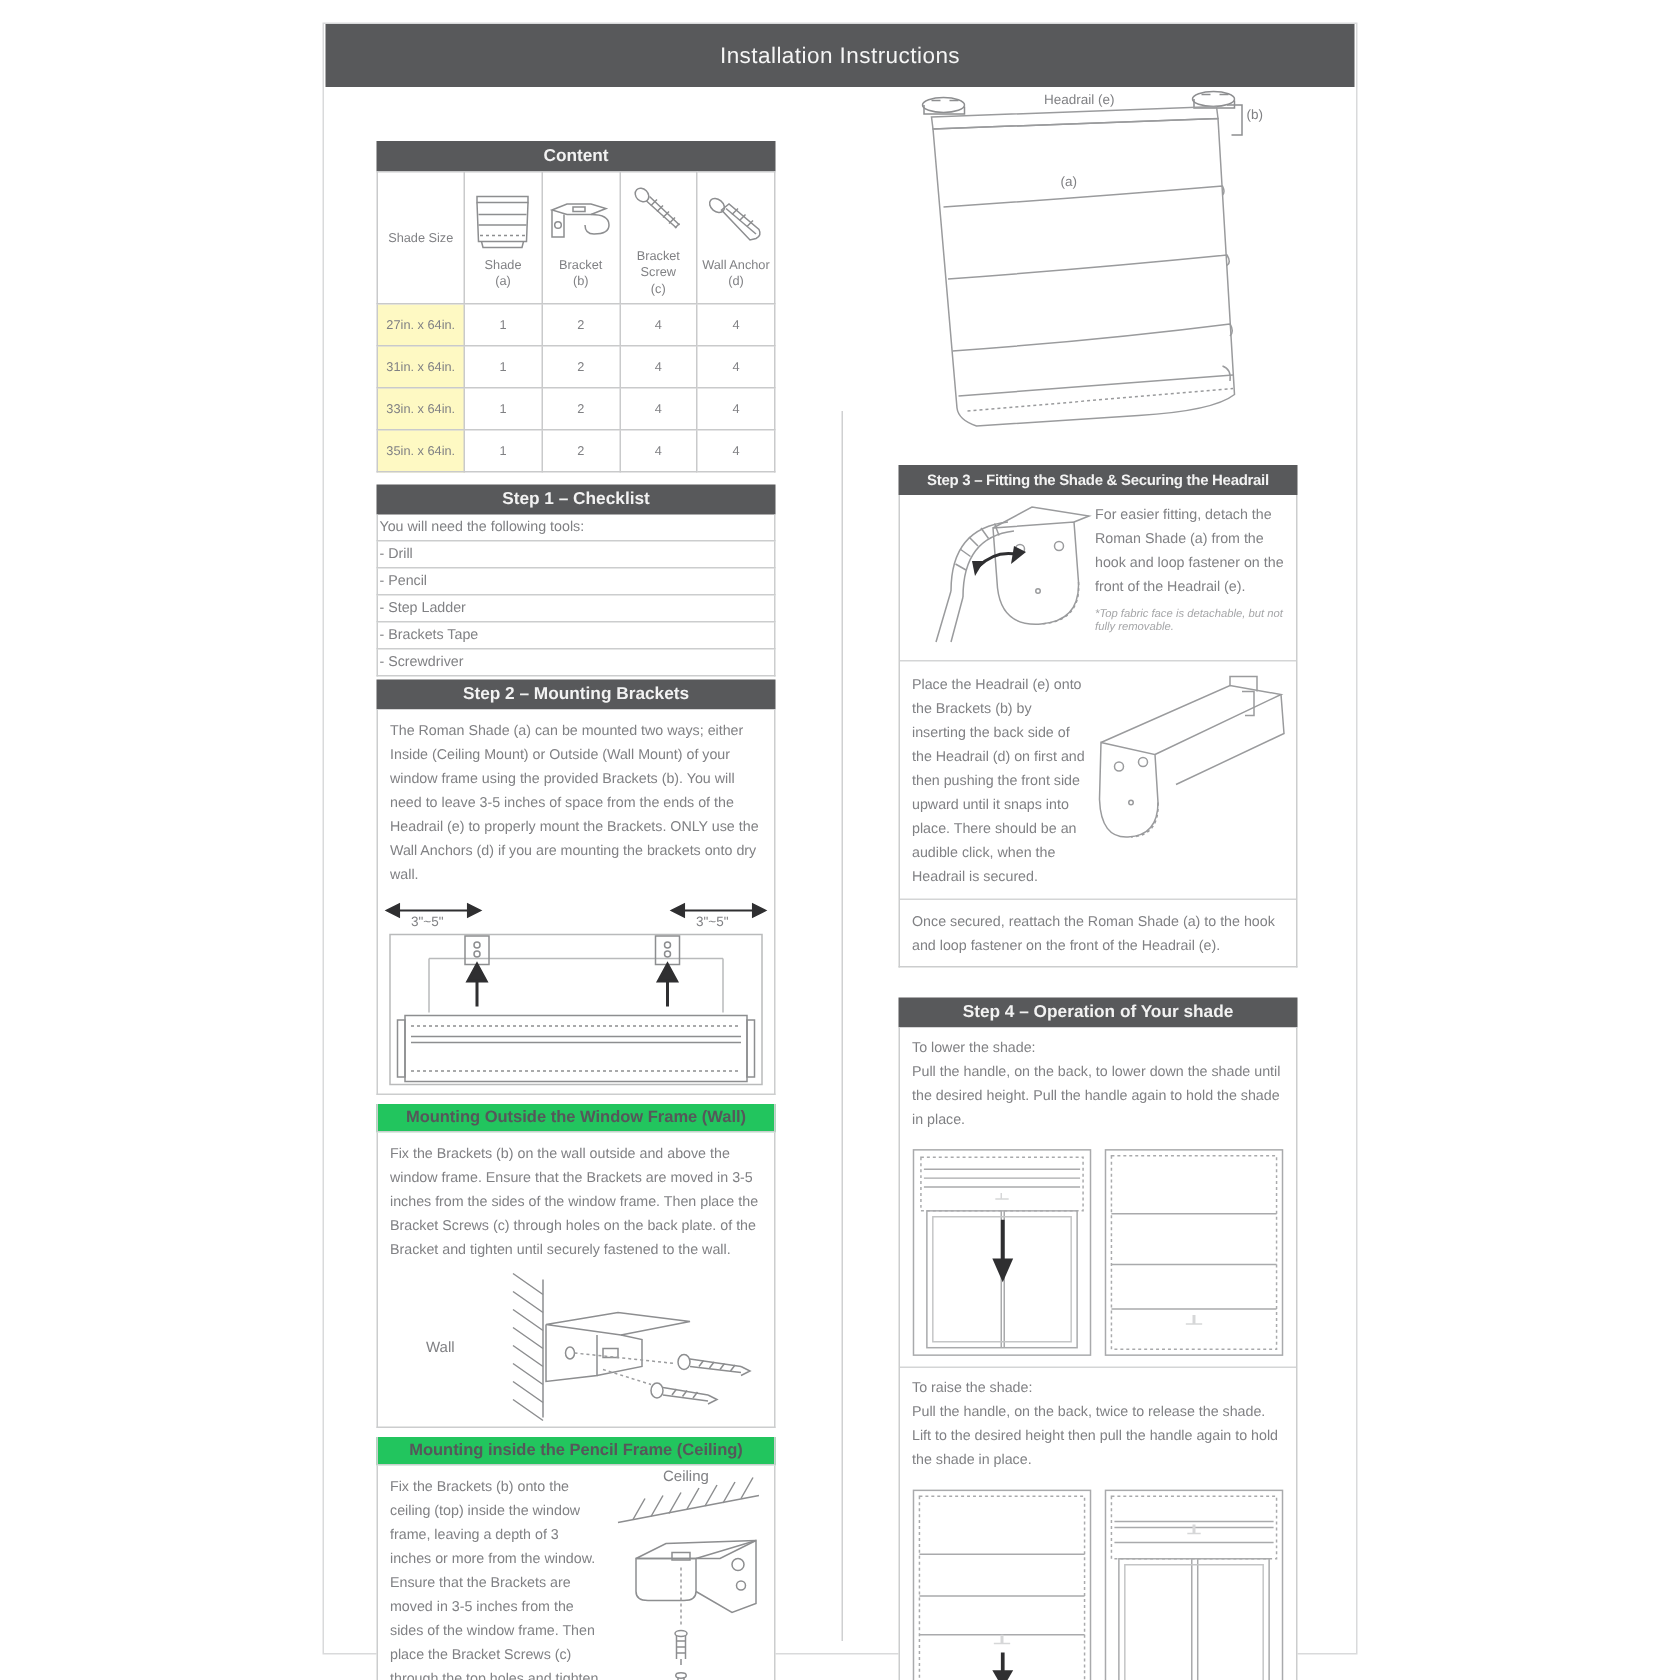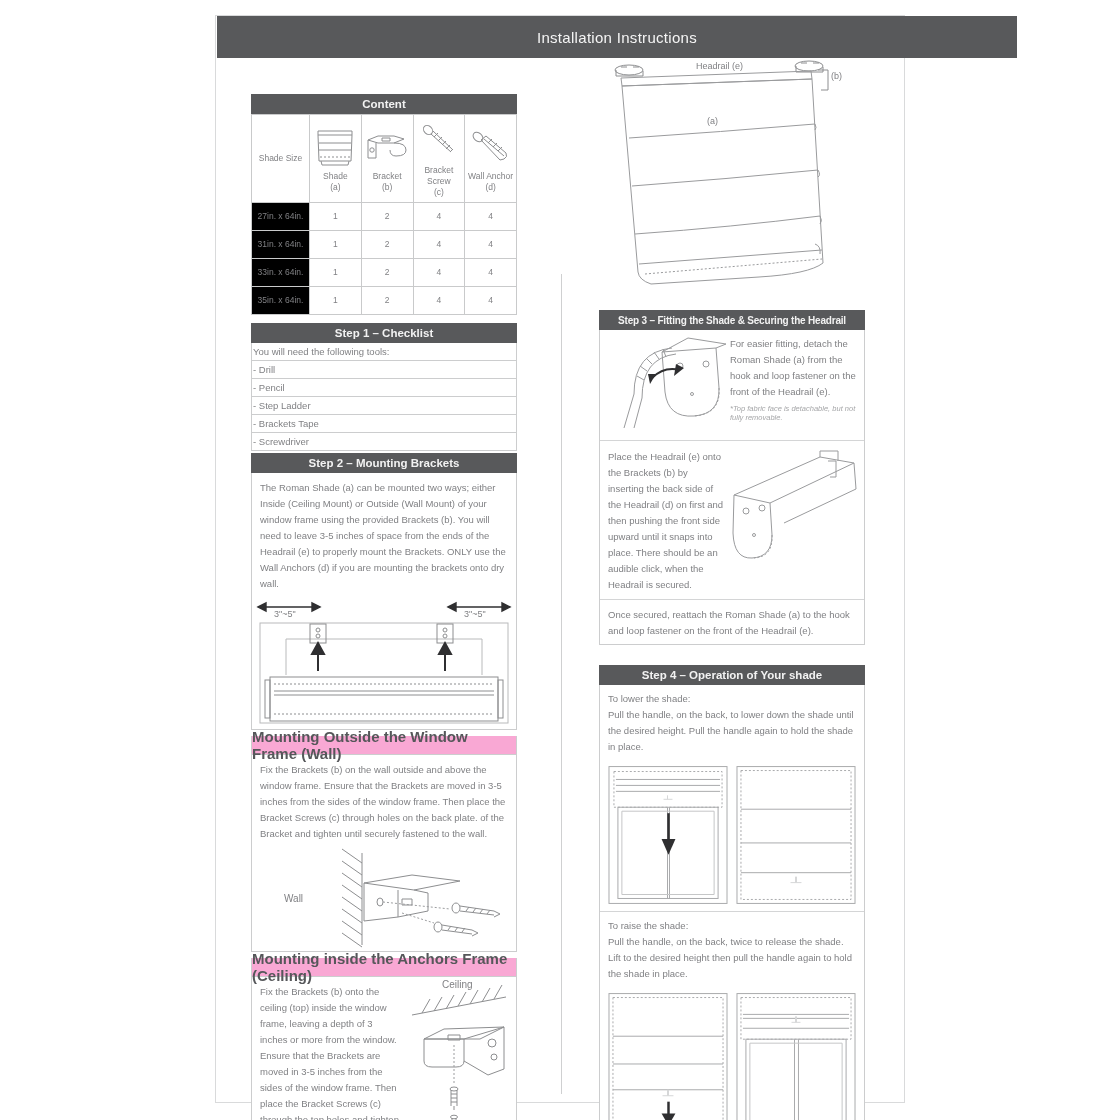--- a/index.html
+++ b/index.html
@@ -1,46 +1,46 @@
 <!DOCTYPE html>
 <html><head>
 <meta charset="utf-8">
 <style>
   * { margin:0; padding:0; box-sizing:border-box; }
   html,body { width:1120px; height:1120px; background:#ffffff;
     font-family:"Liberation Sans","DejaVu Sans",sans-serif; color:#7b7c7f; }
   .page { position:absolute; left:215px; top:15px; width:690px; height:1088px;
     background:#fff; border:1px solid #d9dadb; }
-  .titlebar { position:absolute; left:1px; top:0; width:800px; height:42px;
+  .titlebar { position:absolute; left:1px; top:0; width:686px; height:42px;
     background:#58595b; color:#f5f5f5; font-size:15px; letter-spacing:.3px;
     display:flex; align-items:center; justify-content:center; }
   .divider { position:absolute; left:345px; top:258px; width:1px; height:820px; background:#cfd0d1; }
 
   .col-left  { position:absolute; left:35px;  top:78px; width:266px; }
   .col-right { position:absolute; left:383px; top:42px; width:266px; }
 
   .bar { background:#58595b; color:#f2f2f2; font-size:11.5px; font-weight:bold;
     height:20px; display:flex; align-items:center; justify-content:center; }
   .bar.long { font-size:10px; letter-spacing:-0.2px; }
-  .subbar { background:#f9a8d4; color:#56575a; font-size:15px; font-weight:bold;
+  .subbar { background:#22c55e; color:#56575a; font-size:11px; font-weight:bold;
     height:19px; display:flex; align-items:center; justify-content:center;
     border:1px solid #cccdce; border-top:none; margin-top:6px; }
   .box { border:1px solid #cccdce; border-top:none; background:#fff; }
   .para { font-size:9.5px; line-height:16.5px; padding:7px 8px 5px 8px; color:#808184; }
   .para.tight { line-height:16px; }
   .note { font-size:7.5px; font-style:italic; color:#a5a6a8; padding:2px 8px 6px 8px; }
   .sep { border-top:1px solid #d4d5d6; }
 
   
   table.ct { width:100%; border-collapse:collapse; table-layout:fixed; }
   table.ct td { border:1px solid #c9cacb; text-align:center; vertical-align:middle;
     font-size:8.5px; color:#808184; line-height:11px; }
   td.sizehead { width:58px; font-size:9.5px; line-height:20px; background:#fff; }
   td.iconcell { height:88px; padding:4px 1px; }
-  td.sizecell { background:#000000; height:28px; font-size:9px; }
+  td.sizecell { background:#fef9c3; height:28px; font-size:9px; }
   .icwrap { height:46px; display:flex; align-items:center; justify-content:center; }
 
   
   .chk-row { border:1px solid #cccdce; border-top:none; font-size:9.5px;
     height:18px; display:flex; align-items:center; padding-left:1px; color:#808184; }
 
   
   .dwrap { position:relative; }
   svg { display:block; }
   .lbl { position:absolute; font-size:9px; color:#808184; }
@@ -227,21 +227,21 @@
             <ellipse cx="186" cy="80" rx="4" ry="5"></ellipse>
               <path d="M190 78 l30 5 M190 83 l30 4"></path>
             <path d="M196 83 l3-4 M203 84 l3-4 M210 85 l3-4"></path>
               <path d="M220 83 l6 3 -6 3"></path>
           </g>
         </svg>
         <span class="lbl big" style="left:32px; top:46px">Wall</span>
       </div>
     </div>
 
-    <div class="subbar">Mounting inside the Anchors Frame (Ceiling)</div>
+    <div class="subbar">Mounting inside the Pencil Frame (Ceiling)</div>
     <div class="box">
       <div class="row">
         <div class="para tight" style="width:156px">Fix the Brackets (b) onto the ceiling (top) inside the window frame, leaving a depth of 3 inches or more from the window. Ensure that the Brackets are moved in 3-5 inches from the sides of the window frame. Then place the Bracket Screws (c) through the top holes and tighten until securely fastened to the top of the window frame.</div>
         <div class="dwrap" style="width:106px">
           <svg width="106" height="160" viewBox="0 0 106 160">
             <g stroke="#8d8e90" fill="none">
               <line x1="4" y1="38" x2="98" y2="20"></line>
               <path d="M14 36 l8 -14 M26 34 l8 -14 M38 32 l8 -14 M50 29 l8 -14 M62 27 l8 -14 M74 25 l8 -14 M86 22 l8 -14"></path>
               <path d="M16 62 L36 52 L96 50 L72 62 Z"></path>
               <path d="M16 62 h40 v22 q0 6 -8 6 h-24 q-8 0 -8 -6 Z"></path>

